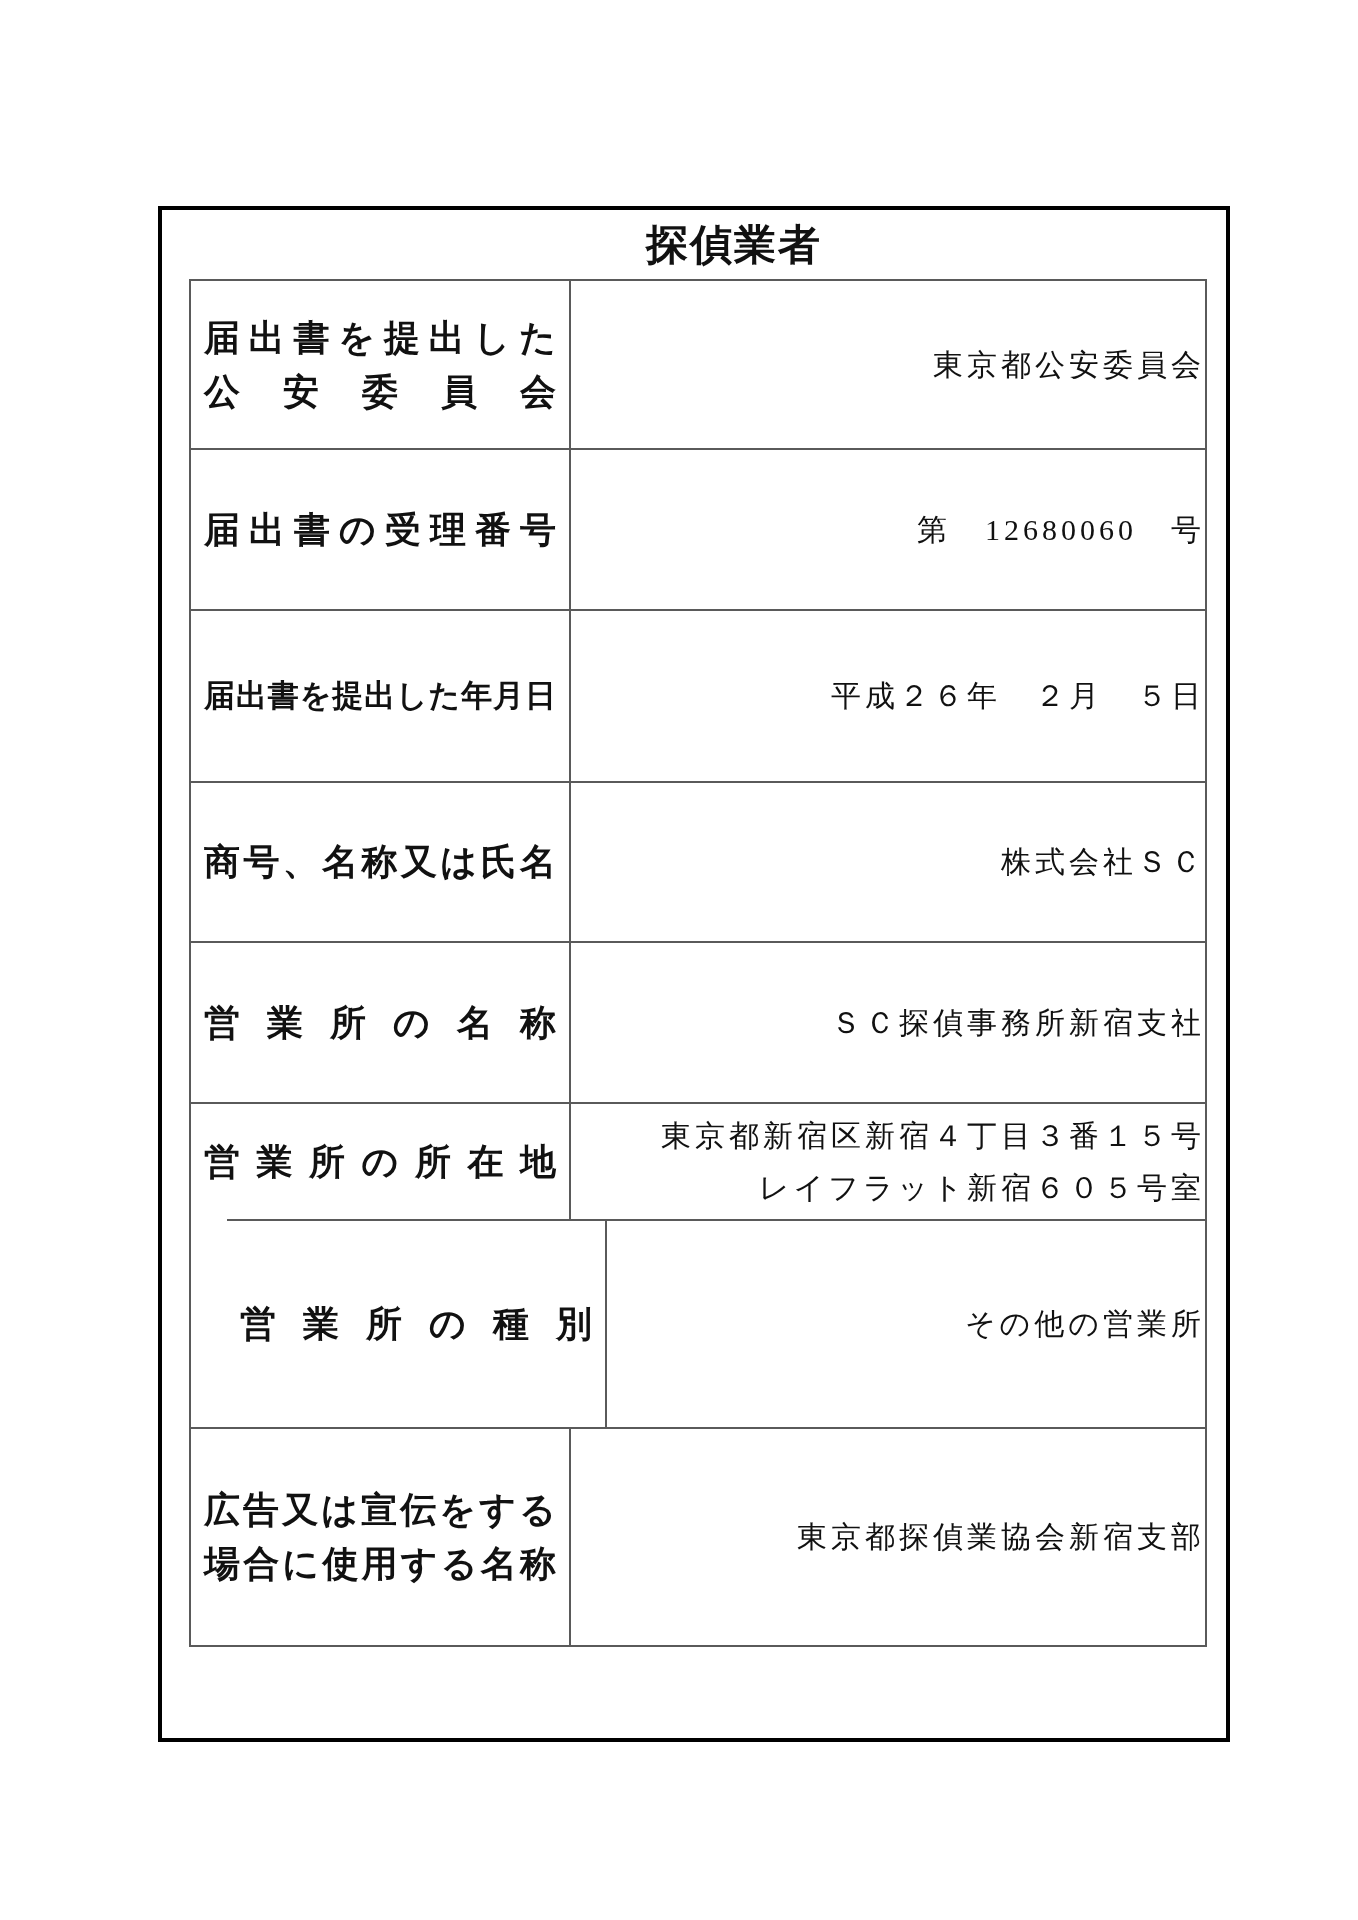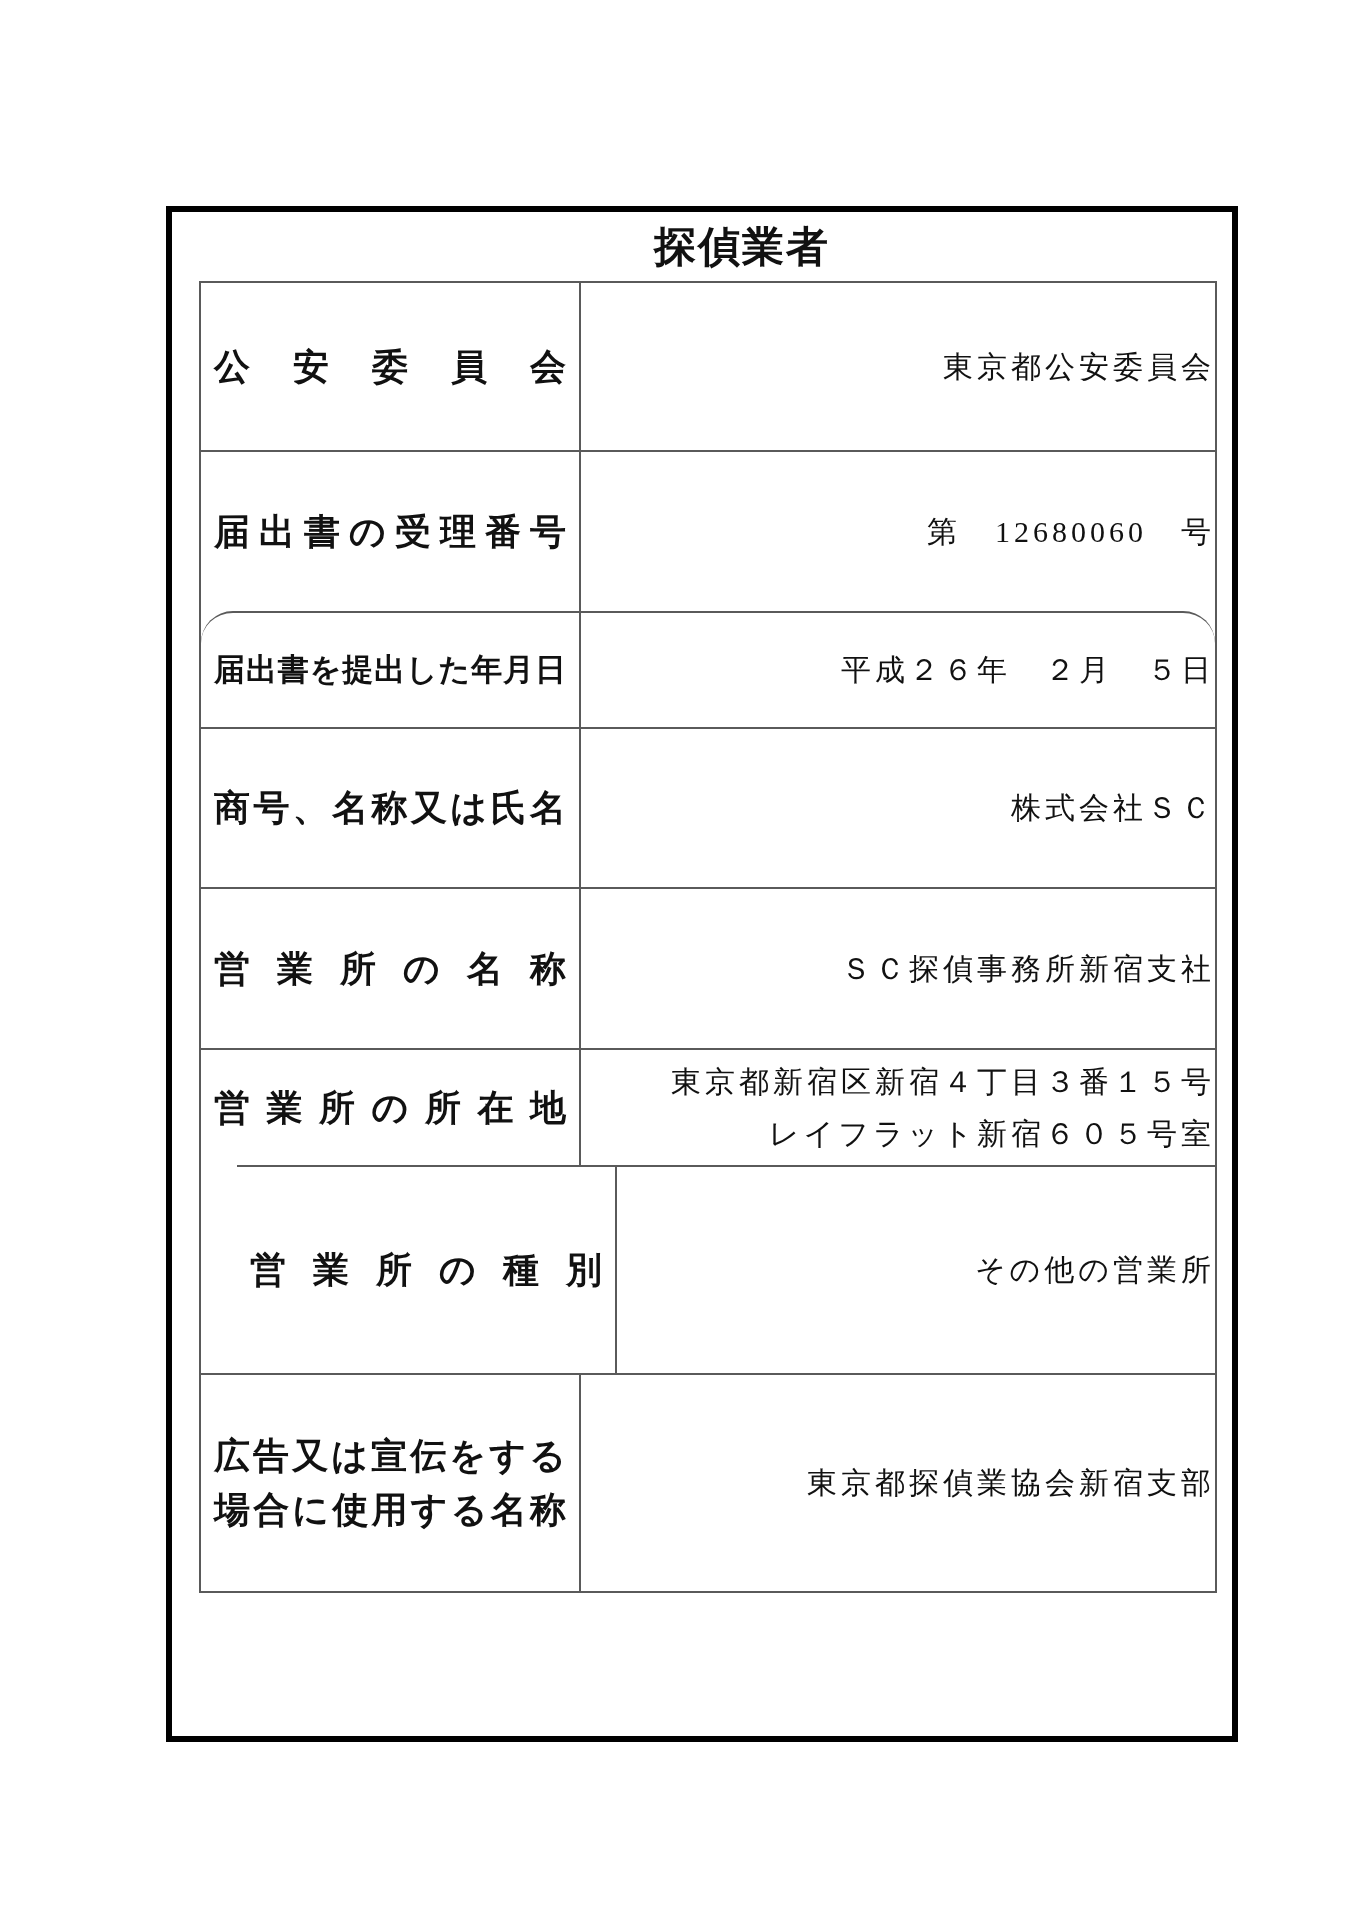--- a/index.html
+++ b/index.html
@@ -7,25 +7,25 @@
     padding: 0;
     background: #ffffff;
     width: 1358px;
     height: 1920px;
     font-family: "Liberation Serif", "DejaVu Serif", serif;
     color: #111111;
     position: relative;
   }
   .outer-box {
     position: absolute;
-    left: 166px;
+    left: 158px;
     top: 206px;
     width: 1072px;
     height: 1536px;
-    border: 6px solid #000000;
+    border: 4px solid #000000;
     box-sizing: border-box;
     background: #ffffff;
   }
   .title-bar {
     height: 69px;
     display: flex;
     align-items: center;
     justify-content: center;
     padding-left: 80px;
     font-size: 42px;
@@ -39,21 +39,21 @@
     box-sizing: border-box;
   }
   .t-row {
     display: flex;
     border-top: 2px solid #5a5a5a;
     box-sizing: border-box;
   }
   .t-row:first-child { border-top: none; }
   .h-r1 { height: 167px; }
   .h-r2 { height: 161px; }
-  .h-r3 { height: 116px; border-radius: 32px; }
+  .h-r3 { height: 172px; }
   .h-r4 { height: 160px; }
   .h-r5 { height: 161px; }
   .h-r6 { height: 117px; }
   .h-r7 { height: 208px; margin-left: 36px; }
   .h-r8 { height: 218px; }
   .label-cell {
     width: 380px;
     box-sizing: border-box;
     border-right: 2px solid #5a5a5a;
     display: flex;
@@ -87,20 +87,21 @@
 <body>
 
 <div class="outer-box">
 
   <div class="title-bar">探偵業者</div>
 
   <div class="info-table">
 
     <div class="t-row h-r1">
       <div class="label-cell">
+        <div class="label-line">届出書を提出した</div>
         <div class="label-line">公安委員会</div>
       </div>
       <div class="value-cell">
         <div class="value-line">東京都公安委員会</div>
       </div>
     </div>
 
     <div class="t-row h-r2">
       <div class="label-cell">
         <div class="label-line">届出書の受理番号</div>

